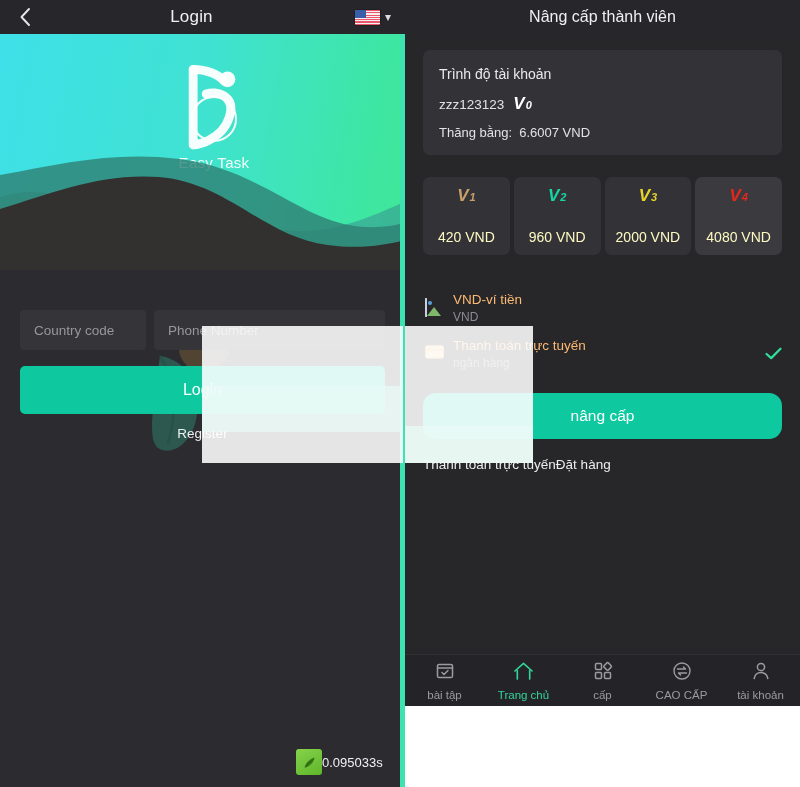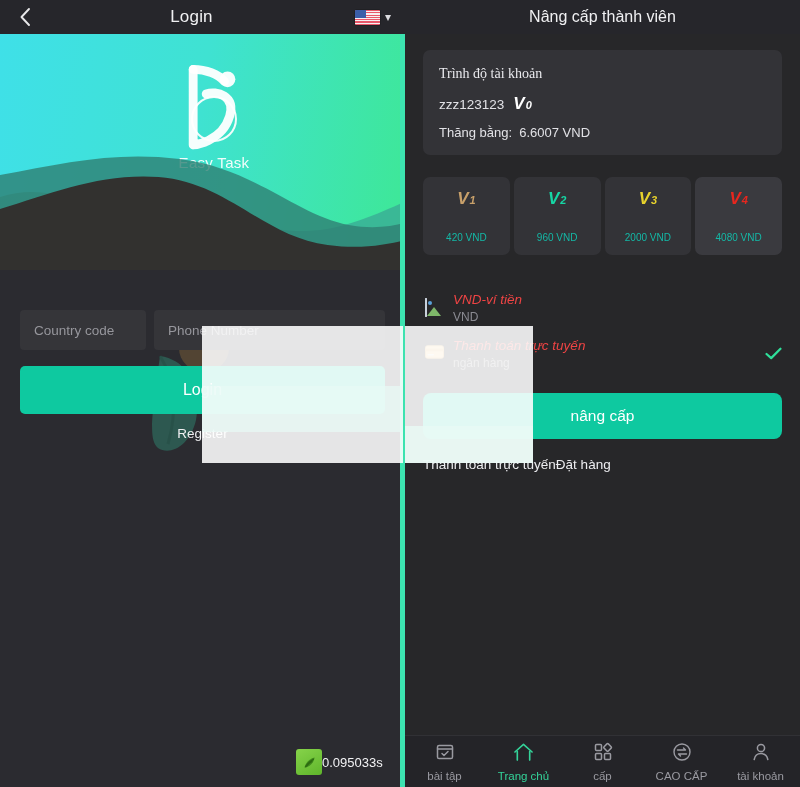--- a/index.html
+++ b/index.html
@@ -108,48 +108,48 @@
   }
   .timer-icon {
     width:26px; height:26px; border-radius:3px;
     background:linear-gradient(150deg,#86d34a,#5fb52b);
     display:flex; align-items:center; justify-content:center;
   }
   .timer-text { color:#f2f2f4; font-size:13px; }
 
   
   .panel-right {
-    position:relative; width:395px; height:787px; background:#272729; overflow:hidden;
+    position:relative; width:395px; height:706px; background:#272729; overflow:hidden;
   }
   .r-topbar {
     height:34px; background:#26262b; display:flex; align-items:center;
     justify-content:center;
   }
   .r-title { color:#f0f0f2; font-size:16px; }
   .r-body { position:relative; padding:16px 18px 0; }
 
   .card {
     background:#333337; border-radius:7px; padding:16px 16px 15px; margin-bottom:22px;
   }
-  .card-h { color:#eaeaee; font-size:14px; margin-bottom:13px;font-family:Liberation Serif, serif; }
+  .card-h { color:#eaeaee; font-size:14px; margin-bottom:13px; }
   .acct-line { display:flex; align-items:baseline; gap:9px; margin-bottom:13px; }
   .acct-name { color:#e2e2e6; font-size:13.5px; }
   .vbadge { font-style:italic; font-weight:bold; display:inline-flex; align-items:baseline; }
   .vbadge .vl { font-size:17px; line-height:1; }
   .vbadge .vn { font-size:11px; line-height:1; margin-left:1px; }
   .bal { color:#e2e2e6; font-size:13px; }
 
   .tiers { display:flex; gap:4px; margin-bottom:30px; }
   .tier {
     flex:1; background:#333337; border-radius:7px; height:78px;
     display:flex; flex-direction:column; align-items:center; justify-content:center;
     cursor:pointer; gap:9px;
   }
   .tier.selected { background:#3a3a3f; }
-  .tier-price { color:#14b8a6; font-size:10px;margin-top:16px; }
+  .tier-price { color:#fef9c3; font-size:14px;margin-top:16px; }
 
   .pay-list { margin-bottom:8px; }
   .pay-row {
     display:flex; align-items:center; padding:7px 0 7px 2px; cursor:pointer;
     min-height:44px; position:relative;
   }
   .pay-ico { width:19px; height:19px; margin-right:9px; flex:0 0 19px; }
   .broken-img {
     width:19px; height:16px; border-radius:2px; background:#e9eef4;
     position:relative; overflow:hidden; border:1px solid #c9d2dc;
@@ -157,26 +157,26 @@
   .broken-img:before {
     content:""; position:absolute; left:1px; bottom:0; width:0; height:0;
     border-left:7px solid transparent; border-right:7px solid transparent;
     border-bottom:9px solid #7fb86a;
   }
   .broken-img:after {
     content:""; position:absolute; left:2px; top:2px; width:4px; height:4px;
     border-radius:50%; background:#5aa0d8;
   }
   .pay-texts { display:flex; flex-direction:column; gap:3px; }
-  .pay-name { color:#ef4444; font-size:13.5px;font-style:italic; }
+  .pay-name { color:#fdba74; font-size:13.5px; }
   .pay-sub { color:#8b8b92; font-size:12px; }
   .pay-check { margin-left:auto; color:#2fdf9a; font-size:17px; line-height:1; }
 
   .btn-upgrade {
-    width:100%; height:46px; border:none; border-radius:8px;
+    width:100%; height:46px; border:none; border-radius:13px;
     background:#0ec9a0; color:#ffffff; font-size:15.5px; font-family:inherit;
     cursor:pointer; margin-top:8px;
   }
   .order-note { color:#ededf0; font-size:13.5px; margin-top:18px; }
 
   
   .wm-right {
     position:absolute; left:125px; top:48px; font-size:108px; line-height:1;
     color:#8a5a20; opacity:.30; font-weight:bold; pointer-events:none;
     font-family:"DejaVu Sans", sans-serif; z-index:0;

